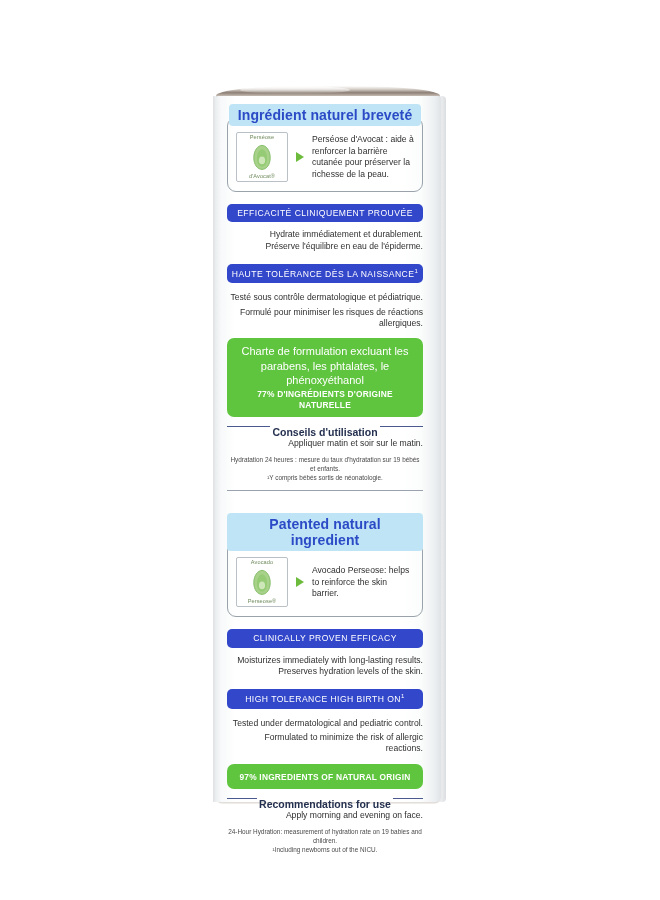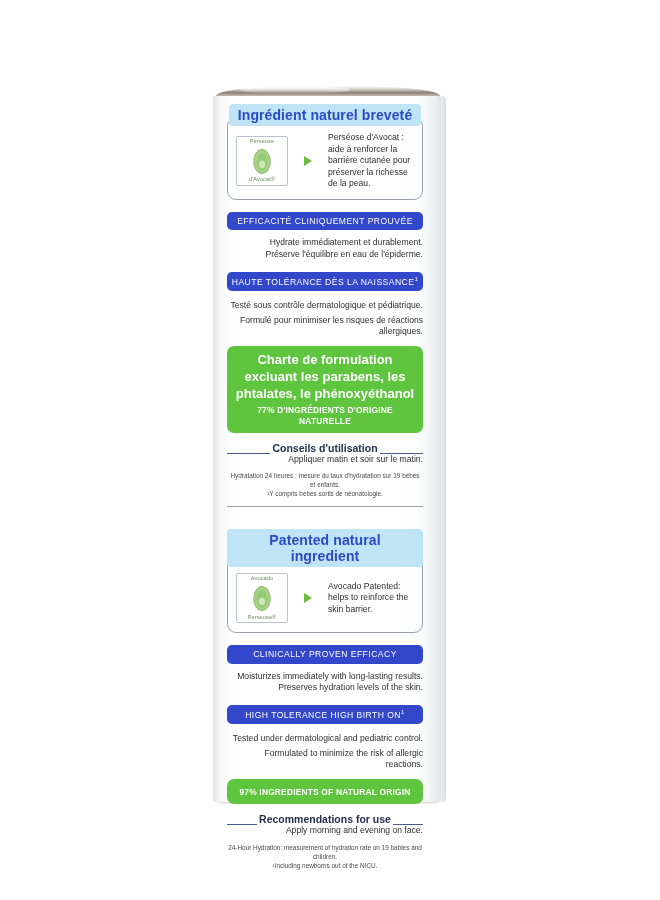--- a/index.html
+++ b/index.html
@@ -117,21 +117,21 @@
   }
 
   
   .ingredient-card {
     margin-top: -9px;
     border: 1.1px solid #9aa3ab;
     border-radius: 9px;
     padding: 14px 8px 9px 8px;
     display: flex;
     align-items: center;
-    gap: 15px;
+    gap: 7px;
     background: transparent;
   }
 
   .logo-box {
     width: 52px;
     height: 50px;
     border: 1px solid #b9c0c6;
     border-radius: 2px;
     display: flex;
     flex-direction: column;
@@ -192,27 +192,27 @@
 
   
   .green-block {
     background: #5fc43e;
     color: #ffffff;
     border-radius: 7px;
     padding: 6px 7px;
     text-align: center;
     line-height: 1.3;
   }
-  .green-line-1 { font-size: 13px; font-weight: bold; }
+  .green-line-1 { font-size: 11px; font-weight: normal; }
   .green-line-2 { font-size: 8.4px; font-weight: bold; letter-spacing: 0.2px; margin-top: 2px; }
 
   
   .rule-heading {
     display: flex;
-    align-items: flex-end;
+    align-items: flex-start;
     gap: 2px;
     color: #3347cb;
   }
   .rule-heading .rule {
     flex: 1 1 auto;
     height: 1px;
     background: #4a5a8e;
   }
   .rule-heading .rule-title {
     font-size: 10.5px;
@@ -326,21 +326,21 @@
           <div class="logo-box">
             <div class="logo-top-text">Avocado</div>
             <svg class="logo-avocado" viewBox="0 0 22 27">
               <path d="M11 1.4 C15.2 1.4 19.2 6.6 19.2 13.6 C19.2 20.6 15.6 25.4 11 25.4 C6.4 25.4 2.8 20.6 2.8 13.6 C2.8 6.6 6.8 1.4 11 1.4 Z" fill="#a8d28a" stroke="#7cb85f" stroke-width="0.9"></path>
               <path d="M11 5.2 C13.7 5.2 16.1 9.2 16.1 14.2 C16.1 19.2 13.9 22.6 11 22.6 C8.1 22.6 5.9 19.2 5.9 14.2 C5.9 9.2 8.3 5.2 11 5.2 Z" fill="#8fc86e" opacity="0.75"></path>
               <ellipse cx="11" cy="16.4" rx="3.1" ry="3.8" fill="#d8ecc6" opacity="0.85"></ellipse>
             </svg>
             <div class="logo-bottom-text">Perseose®</div>
           </div>
           <div class="arrow-green"></div>
-          <div class="ingredient-text">Avocado Patented: helps to reinforce the skin barrier.</div>
+          <div class="ingredient-text">Avocado Perseose: helps to reinforce the skin barrier.</div>
         </div>
 
         <div class="sp-12"></div>
 
         <div class="blue-banner">CLINICALLY PROVEN EFFICACY</div>
 
         <div class="sp-7"></div>
         <div class="body-text">Moisturizes immediately with long-lasting results.</div>
         <div class="body-text">Preserves hydration levels of the skin.</div>
         <div class="sp-12"></div>

